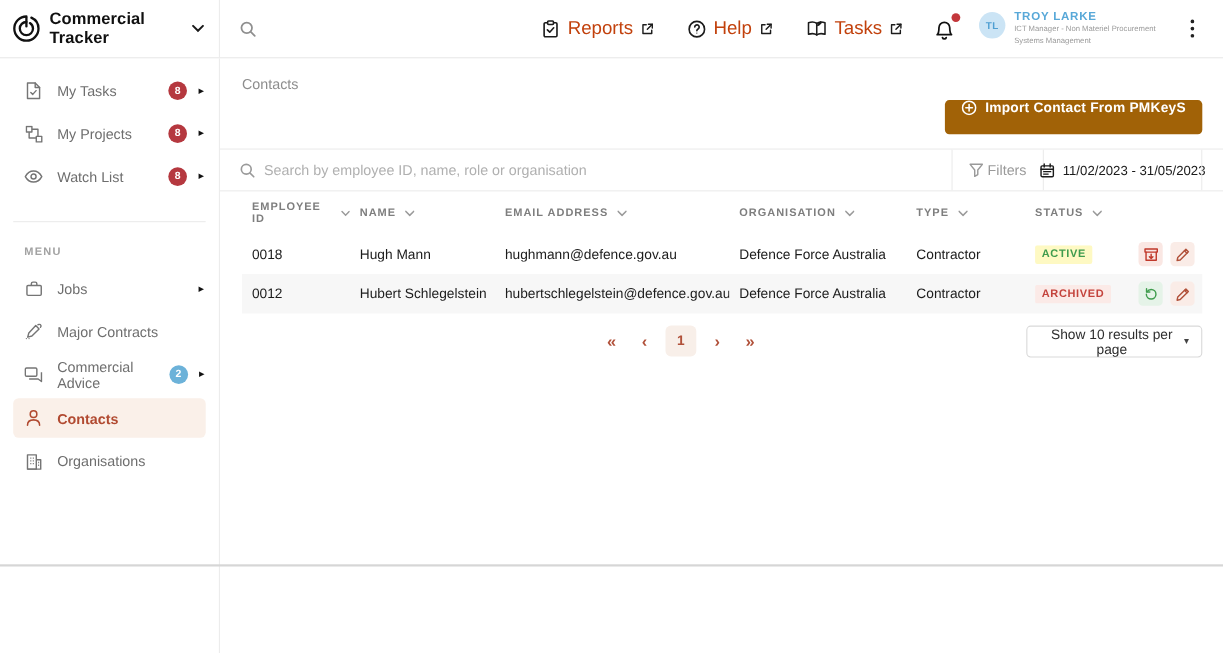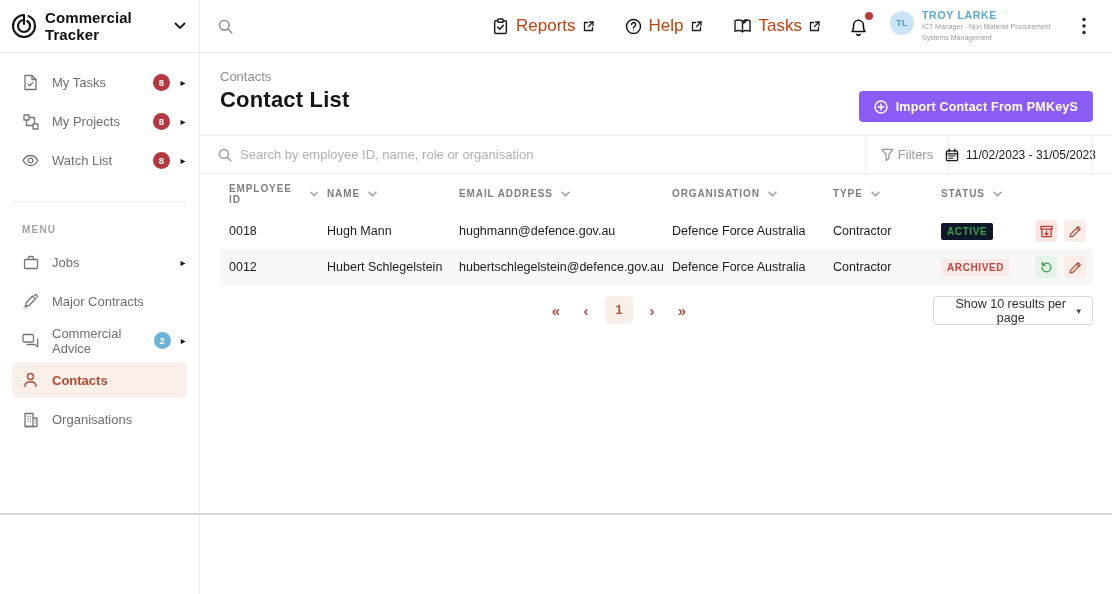--- a/index.html
+++ b/index.html
@@ -39,39 +39,39 @@
   .side-divider { height:1px; background:#ececec; margin:21px 12px 10px 12px; }
   .menu-label { font-size:10px; color:#a2a2a2; letter-spacing:1.2px; padding:12px 0 8px 22px; font-weight:bold; }
   .side-item.active { background:#faf0e9; border-radius:5px; margin:2px 12px; padding:0 0 0 10px; height:36px; }
   .side-item.active .side-label { color:#b14a31; font-weight:bold; }
   .sgap { height:10px; }
 
   
   .main { position:absolute; left:200px; top:53px; width:912px; height:541px; }
   .breadcrumb { position:absolute; left:20px; top:16px; font-size:13px; color:#8d8d8d; }
   .page-title { position:absolute; left:20px; top:34px; font-size:22px; font-weight:bold; color:#151515; letter-spacing:0.2px; }
-  .import-btn { position:absolute; right:19px; top:38px; height:31px; background:#8b5cf6; color:#fff; border:none; border-radius:4px; font-size:12.5px; font-weight:bold; display:flex; align-items:center; gap:8px; padding:0 15px; cursor:pointer; font-family:inherit; letter-spacing:0.2px; }
+  .import-btn { position:absolute; right:19px; top:38px; height:31px; background:#a16207; color:#fff; border:none; border-radius:4px; font-size:12.5px; font-weight:bold; display:flex; align-items:flex-start; gap:8px; padding:0 15px; cursor:pointer; font-family:inherit; letter-spacing:0.2px; }
 
   .filter-bar { position:absolute; left:0; top:82px; width:912px; height:39px; border-top:1px solid #ececec; border-bottom:1px solid #ececec; display:flex; align-items:stretch; }
   .fsearch { flex:1; display:flex; align-items:center; padding-left:18px; }
   .fsearch input { border:none; outline:none; font-size:13px; width:420px; margin-left:8px; font-family:inherit; color:#333; background:transparent; }
   .fsearch input::placeholder { color:#b0b0b0; }
   .fdiv { width:1px; background:#ececec; }
   .filters-btn { width:82px; display:flex; align-items:center; justify-content:center; gap:4px; font-size:13px; color:#9a9a9a; cursor:pointer; background:none; border:none; font-family:inherit; }
   .date-field { width:143px; display:flex; align-items:center; justify-content:center; gap:7px; font-size:12px; color:#1b1b1b; cursor:pointer; white-space:nowrap; }
   .fend { width:19px; }
 
   .table { position:absolute; left:20px; top:121px; width:873px; }
   .thead { display:grid; grid-template-columns:98px 132px 213px 161px 108px 94px 1fr; height:39px; align-items:center; }
   .th { display:flex; align-items:center; gap:8px; padding-left:9px; font-size:10px; font-weight:bold; color:#7e7e7e; letter-spacing:0.9px; cursor:pointer; }
   .trow { display:grid; grid-template-columns:98px 132px 213px 161px 108px 94px 1fr; height:36px; align-items:center; }
   .trow.alt { background:#f7f7f7; }
   .td { padding-left:9px; font-size:12.5px; color:#1c1c1c; white-space:nowrap; overflow:hidden; }
   .status-badge { display:inline-block; font-size:10px; font-weight:bold; letter-spacing:0.6px; padding:3px 6px; border-radius:2px; }
-  .status-badge.active { color:#3f9c4d; background:#0f172a; }
+  .status-badge.active { color:#3f9c4d; background:#fef9c3; }
   .status-badge.archived { color:#c4433c; background:#fbeae7; }
   .actions { display:flex; gap:7px; padding-left:9px; }
   .act { width:22px; height:22px; border:none; border-radius:4px; display:flex; align-items:center; justify-content:center; cursor:pointer; padding:0; }
   .act.redbg { background:#fae7e3; }
   .act.greenbg { background:#e5f3e8; }
   .act.rustbg { background:#faece7; }
 
   .tfoot { position:absolute; left:20px; top:243px; width:873px; height:30px; }
   .pagination { position:absolute; left:325px; top:0; display:flex; align-items:center; gap:8px; }
   .pg { background:none; border:none; color:#b1513a; font-size:15px; cursor:pointer; width:22px; height:28px; font-family:inherit; font-weight:bold; }
@@ -294,21 +294,20 @@
             <path d="M10 6h4v8.5H2"></path>
             <path d="M4.5 4.5h1M6.8 4.5h1M4.5 7h1M6.8 7h1M4.5 9.5h1M6.8 9.5h1M11.7 8.5h.9M11.7 11h.9"></path>
           </svg>
       </span>
       <span class="side-label">Organisations</span>
     </div>
   </div>
 
   <div class="main">
     <div class="breadcrumb">Contacts</div>
-    <div class="page-title">Contact List</div>
 
     <button class="import-btn">
       <span>
         <svg width="14" height="14" viewBox="0 0 14 14" fill="none" stroke="#fff" stroke-width="1.4" stroke-linecap="round">
             <circle cx="7" cy="7" r="6"></circle>
             <line x1="7" y1="4" x2="7" y2="10"></line>
             <line x1="4" y1="7" x2="10" y2="7"></line>
           </svg>
       </span>
       <span>Import Contact From PMKeyS</span>

